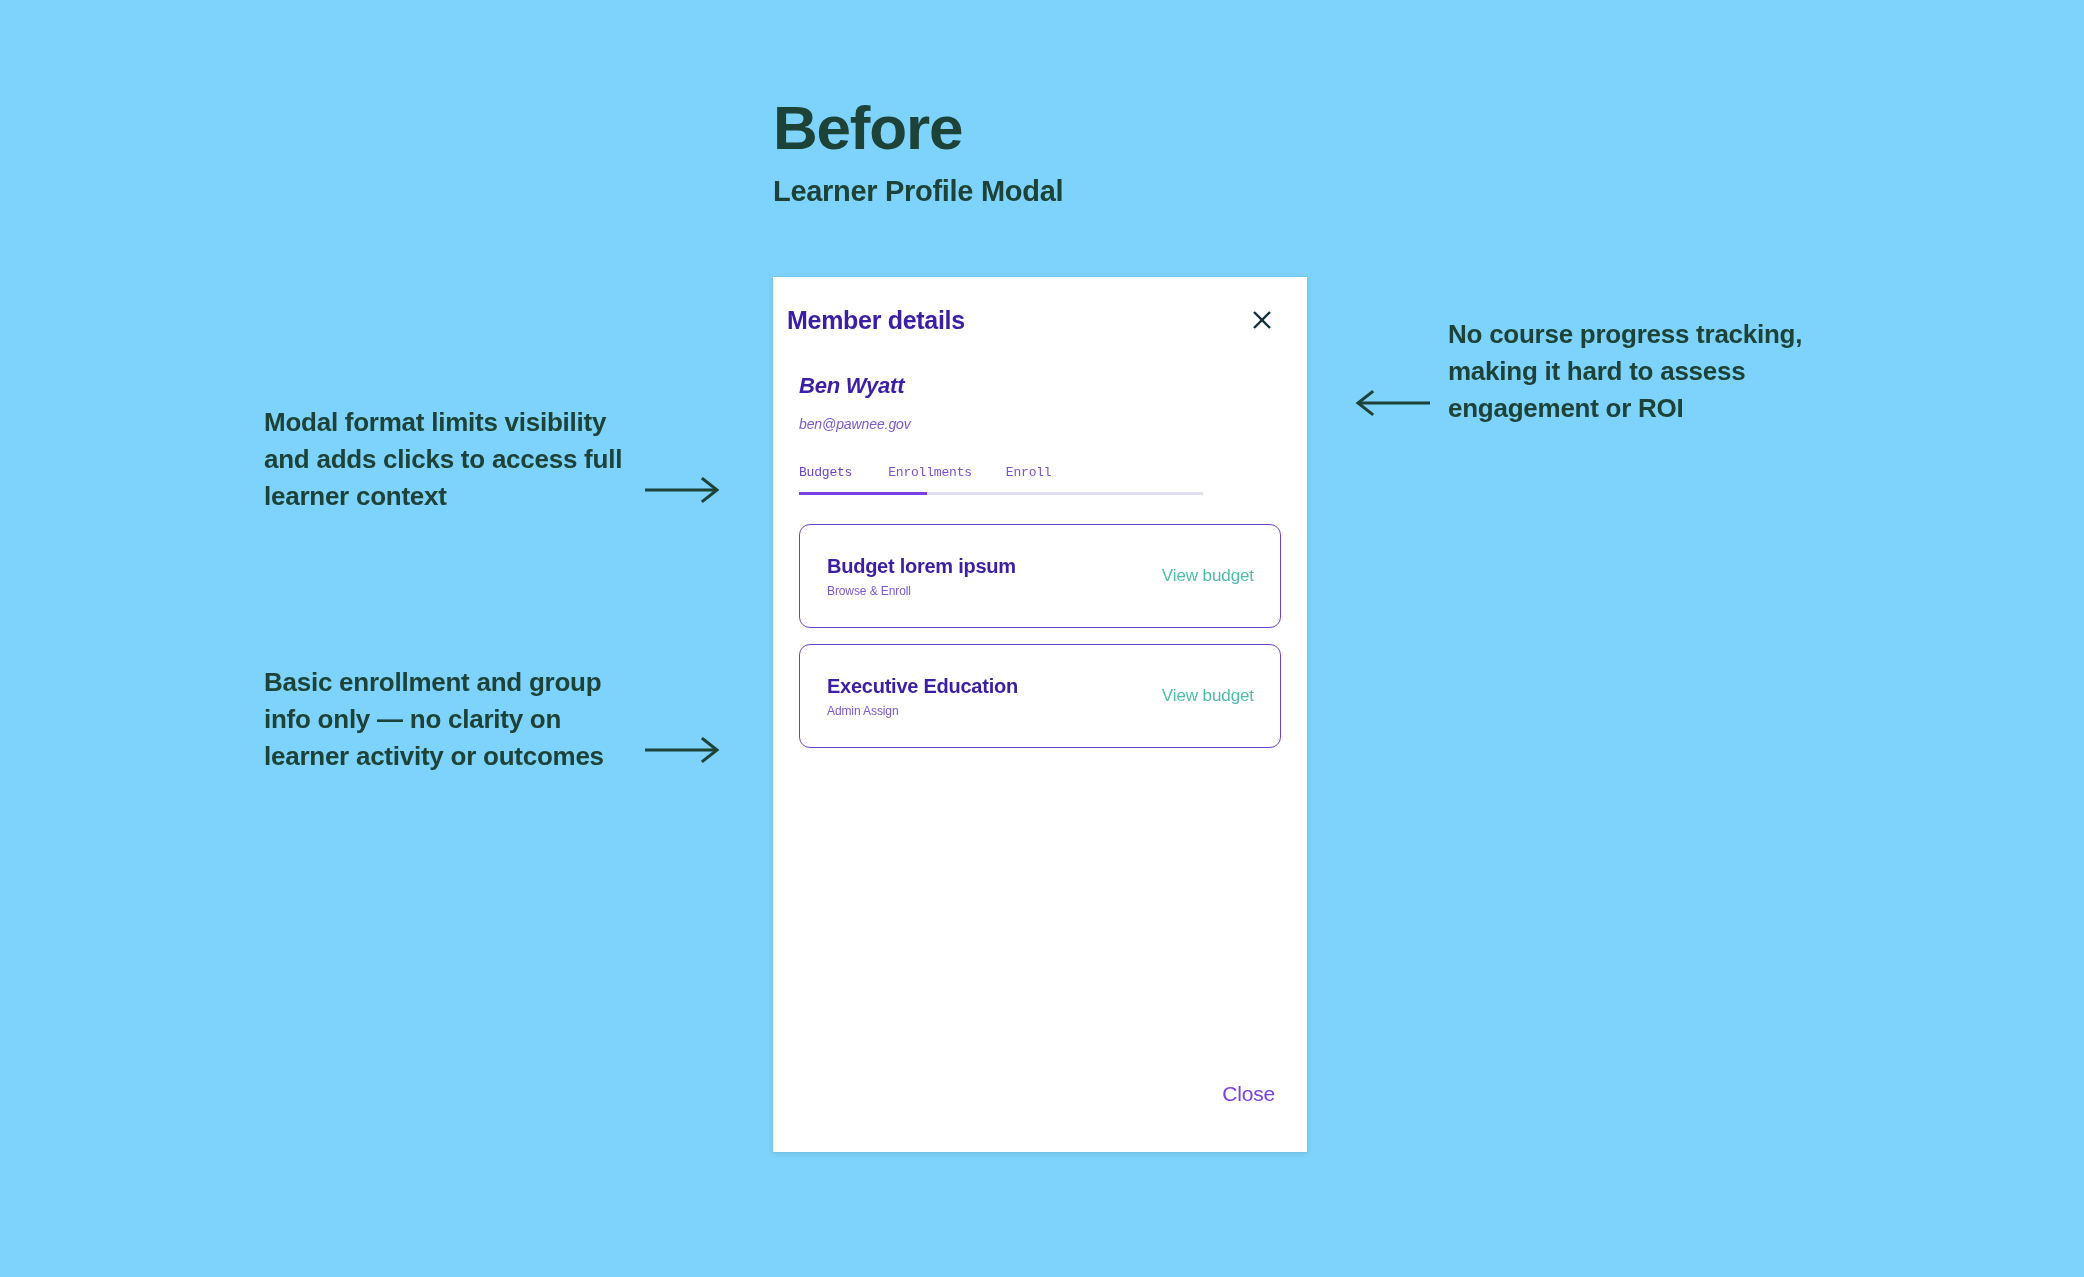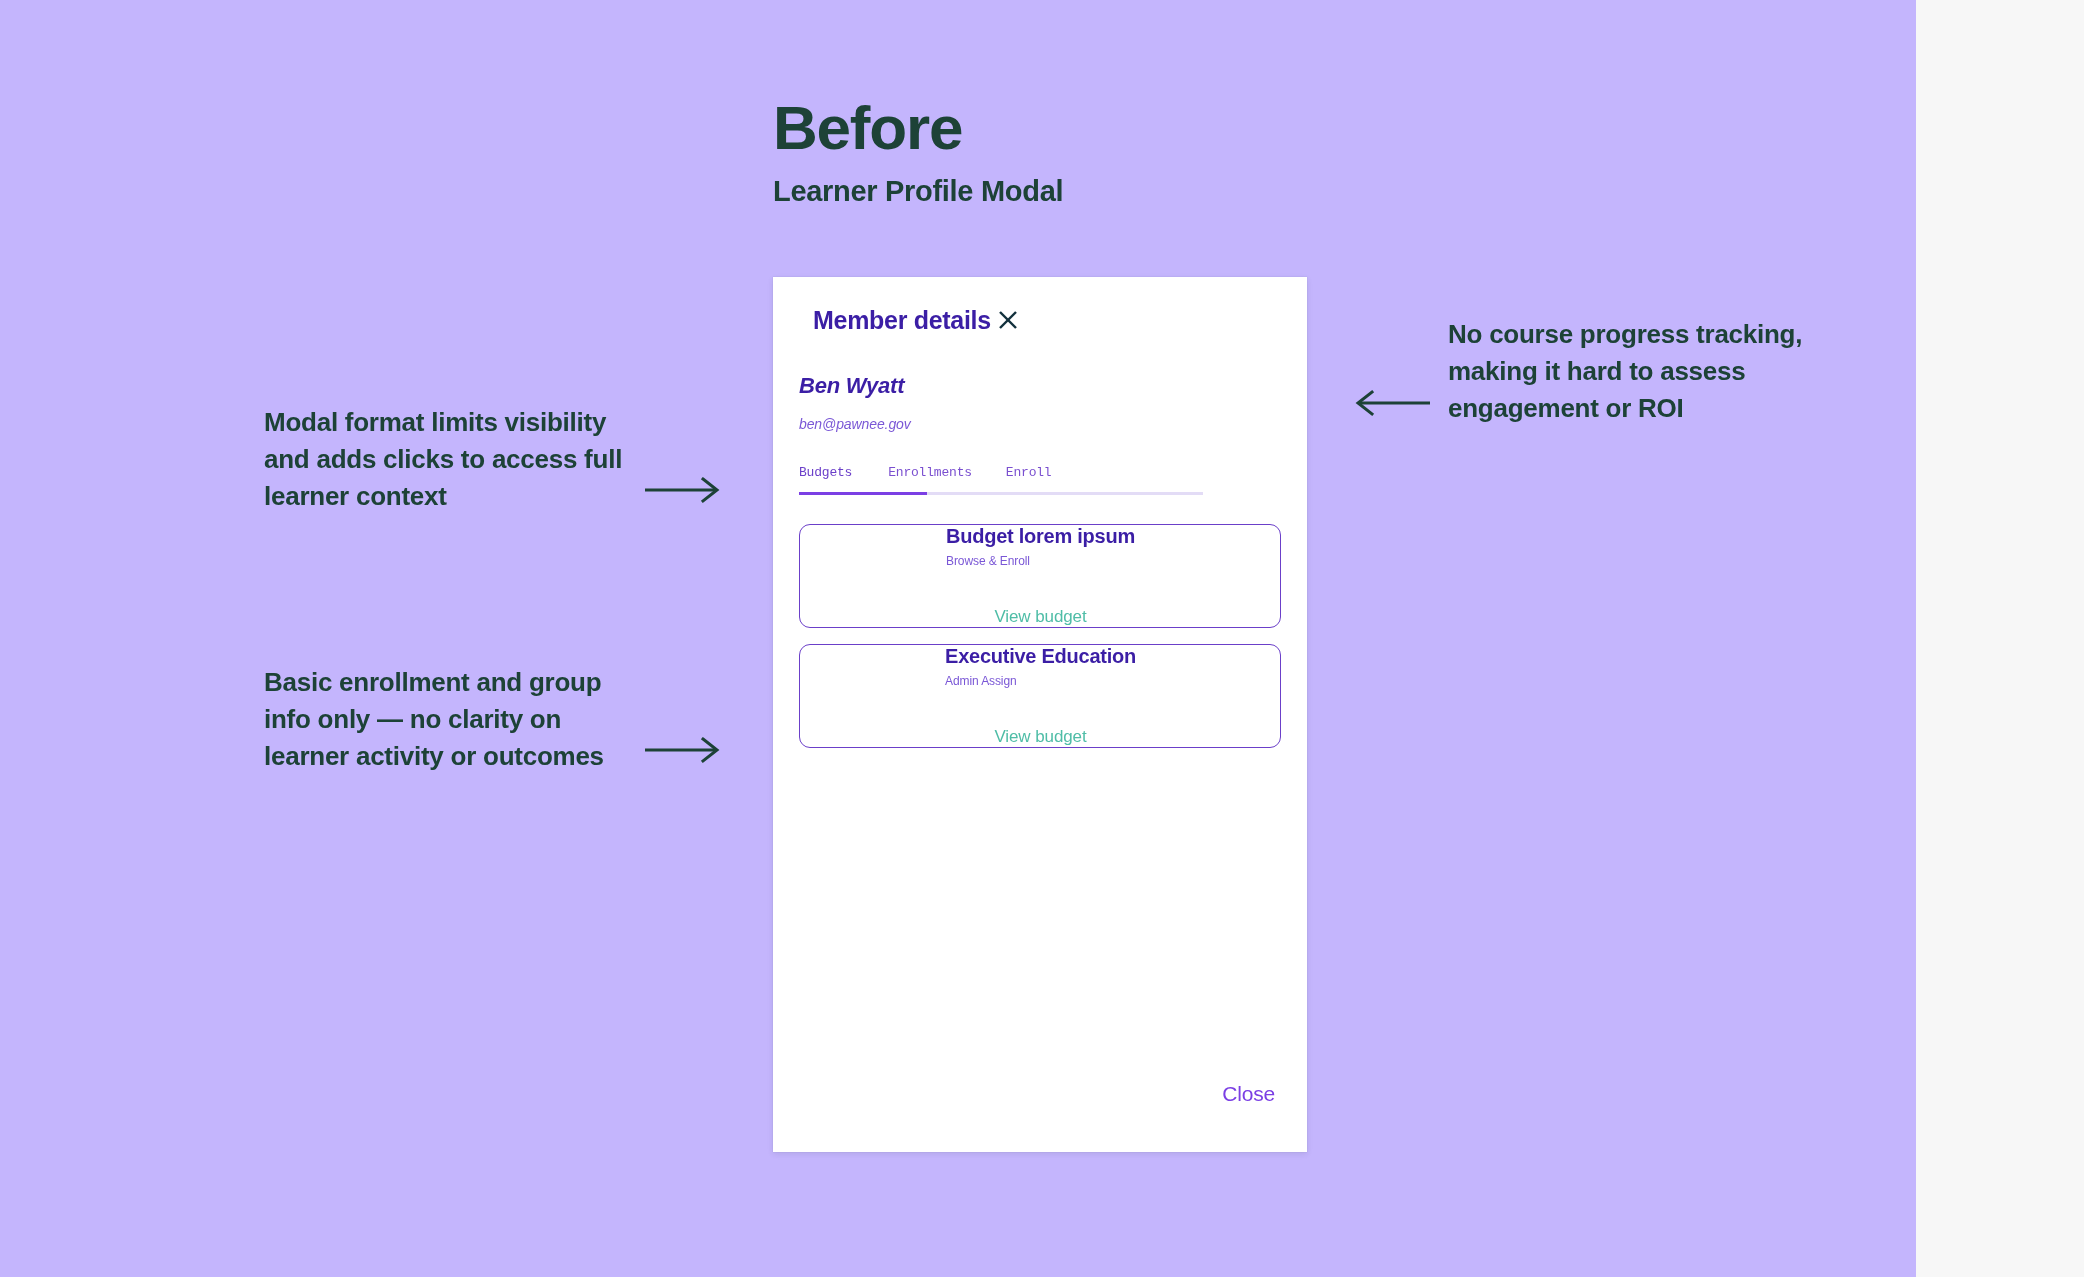--- a/index.html
+++ b/index.html
@@ -7,23 +7,23 @@
   html, body {
     width: 2084px;
     height: 1277px;
     background: #f7f7f7;
     font-family: "Liberation Sans", sans-serif;
     overflow: hidden;
   }
 
   #stage {
     position: relative;
-    width: 1916px;
+    width: 2084px;
     height: 1277px;
-    background: #c4b5fd;
+    background: #7dd3fc;
   }
 
   
   .heading-block { position: absolute; left: 773px; top: 95px; }
 
   .page-title {
     font-size: 62px;
     font-weight: 700;
     color: #1d4237;
     letter-spacing: -1.2px;
@@ -49,21 +49,22 @@
     box-shadow: 0 2px 6px rgba(30,40,50,0.10), 0 0 1px rgba(30,40,50,0.18);
   }
 
   .modal-header {
     position: absolute;
     left: 0; top: 0;
     width: 100%;
     height: 86px;
     display: flex;
     align-items: center;
-    padding: 0 28px 0 40px;
+    justify-content: space-between;
+    padding: 0 28px 0 14px;
   }
 
   .modal-title {
     font-size: 25px;
     font-weight: 700;
     color: #3b1ea5;
     letter-spacing: -0.3px;
   }
 
   .close-icon-btn {
@@ -148,21 +149,20 @@
   .budget-card {
     border: 1.5px solid #6b3fc9;
     border-radius: 11px;
     height: 104px;
     padding: 0 26px 0 27px;
     display: flex;
     align-items: center;
     justify-content: space-between;
     background: #fff;
     cursor: pointer;
-    flex-direction: column;
   }
 
   .card-text { display: flex; flex-direction: column; gap: 6px; }
 
   .card-title {
     font-size: 20px;
     font-weight: 700;
     color: #3b1ea5;
     letter-spacing: -0.25px;
   }

